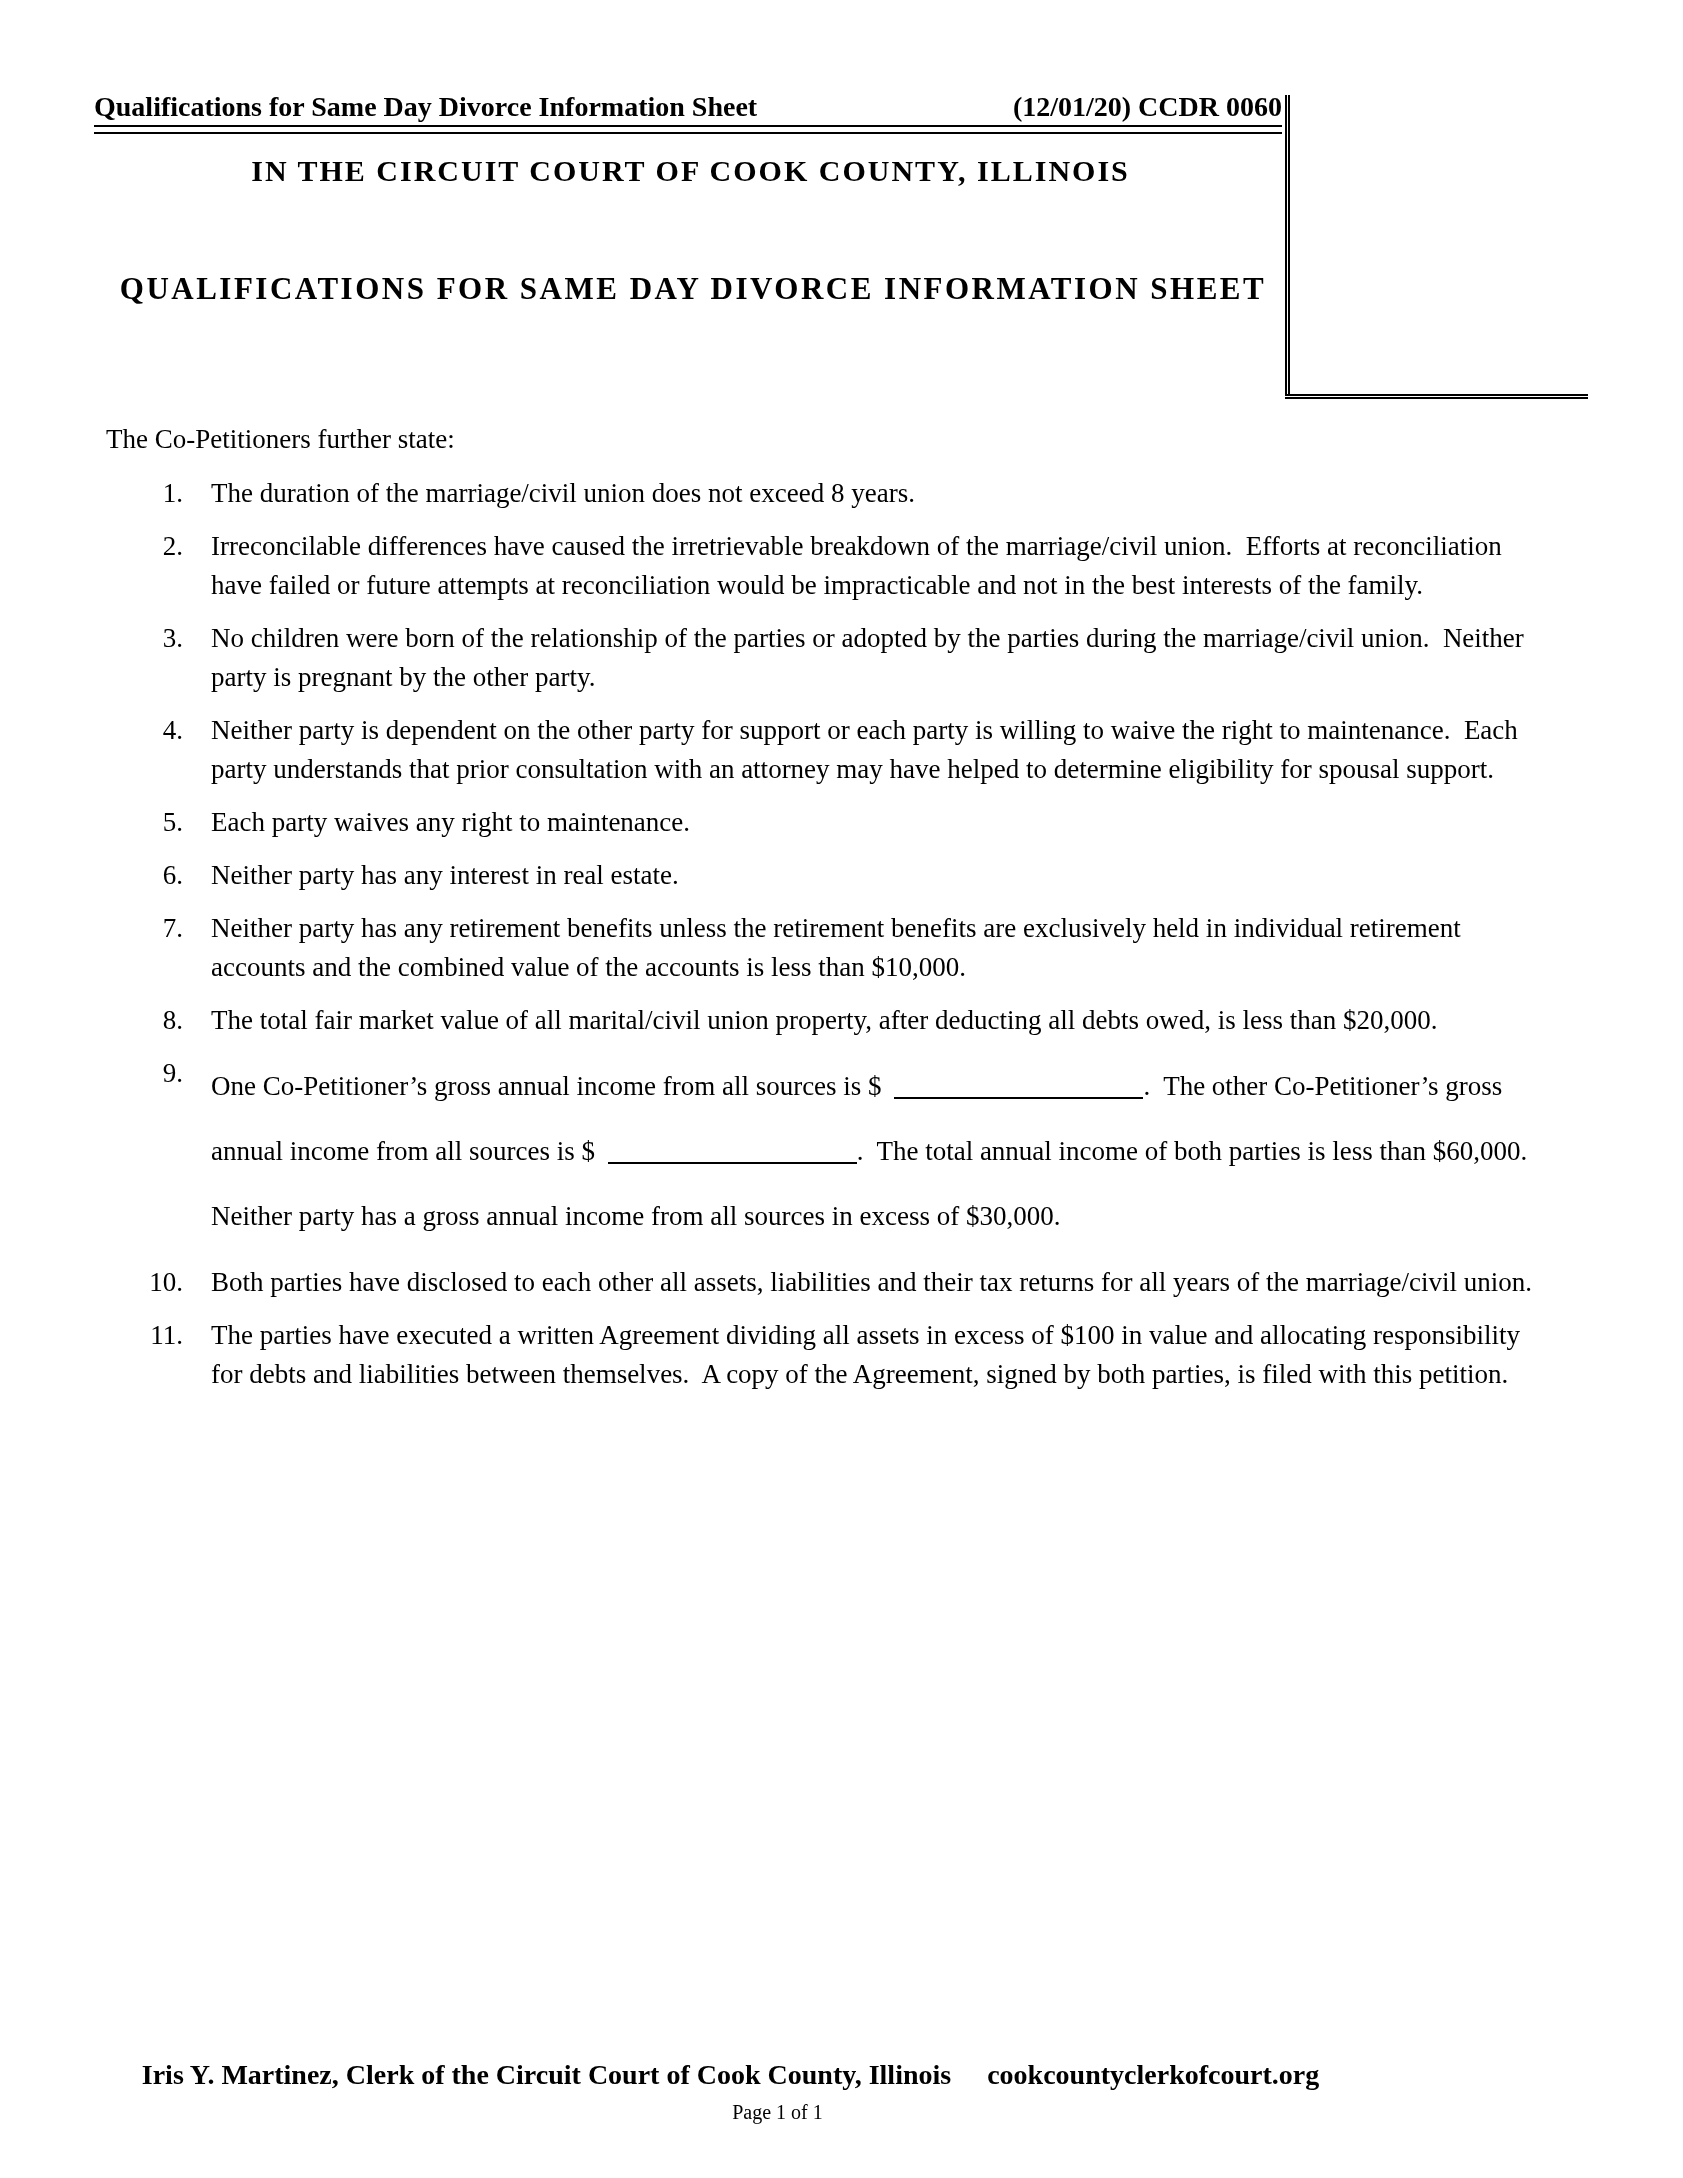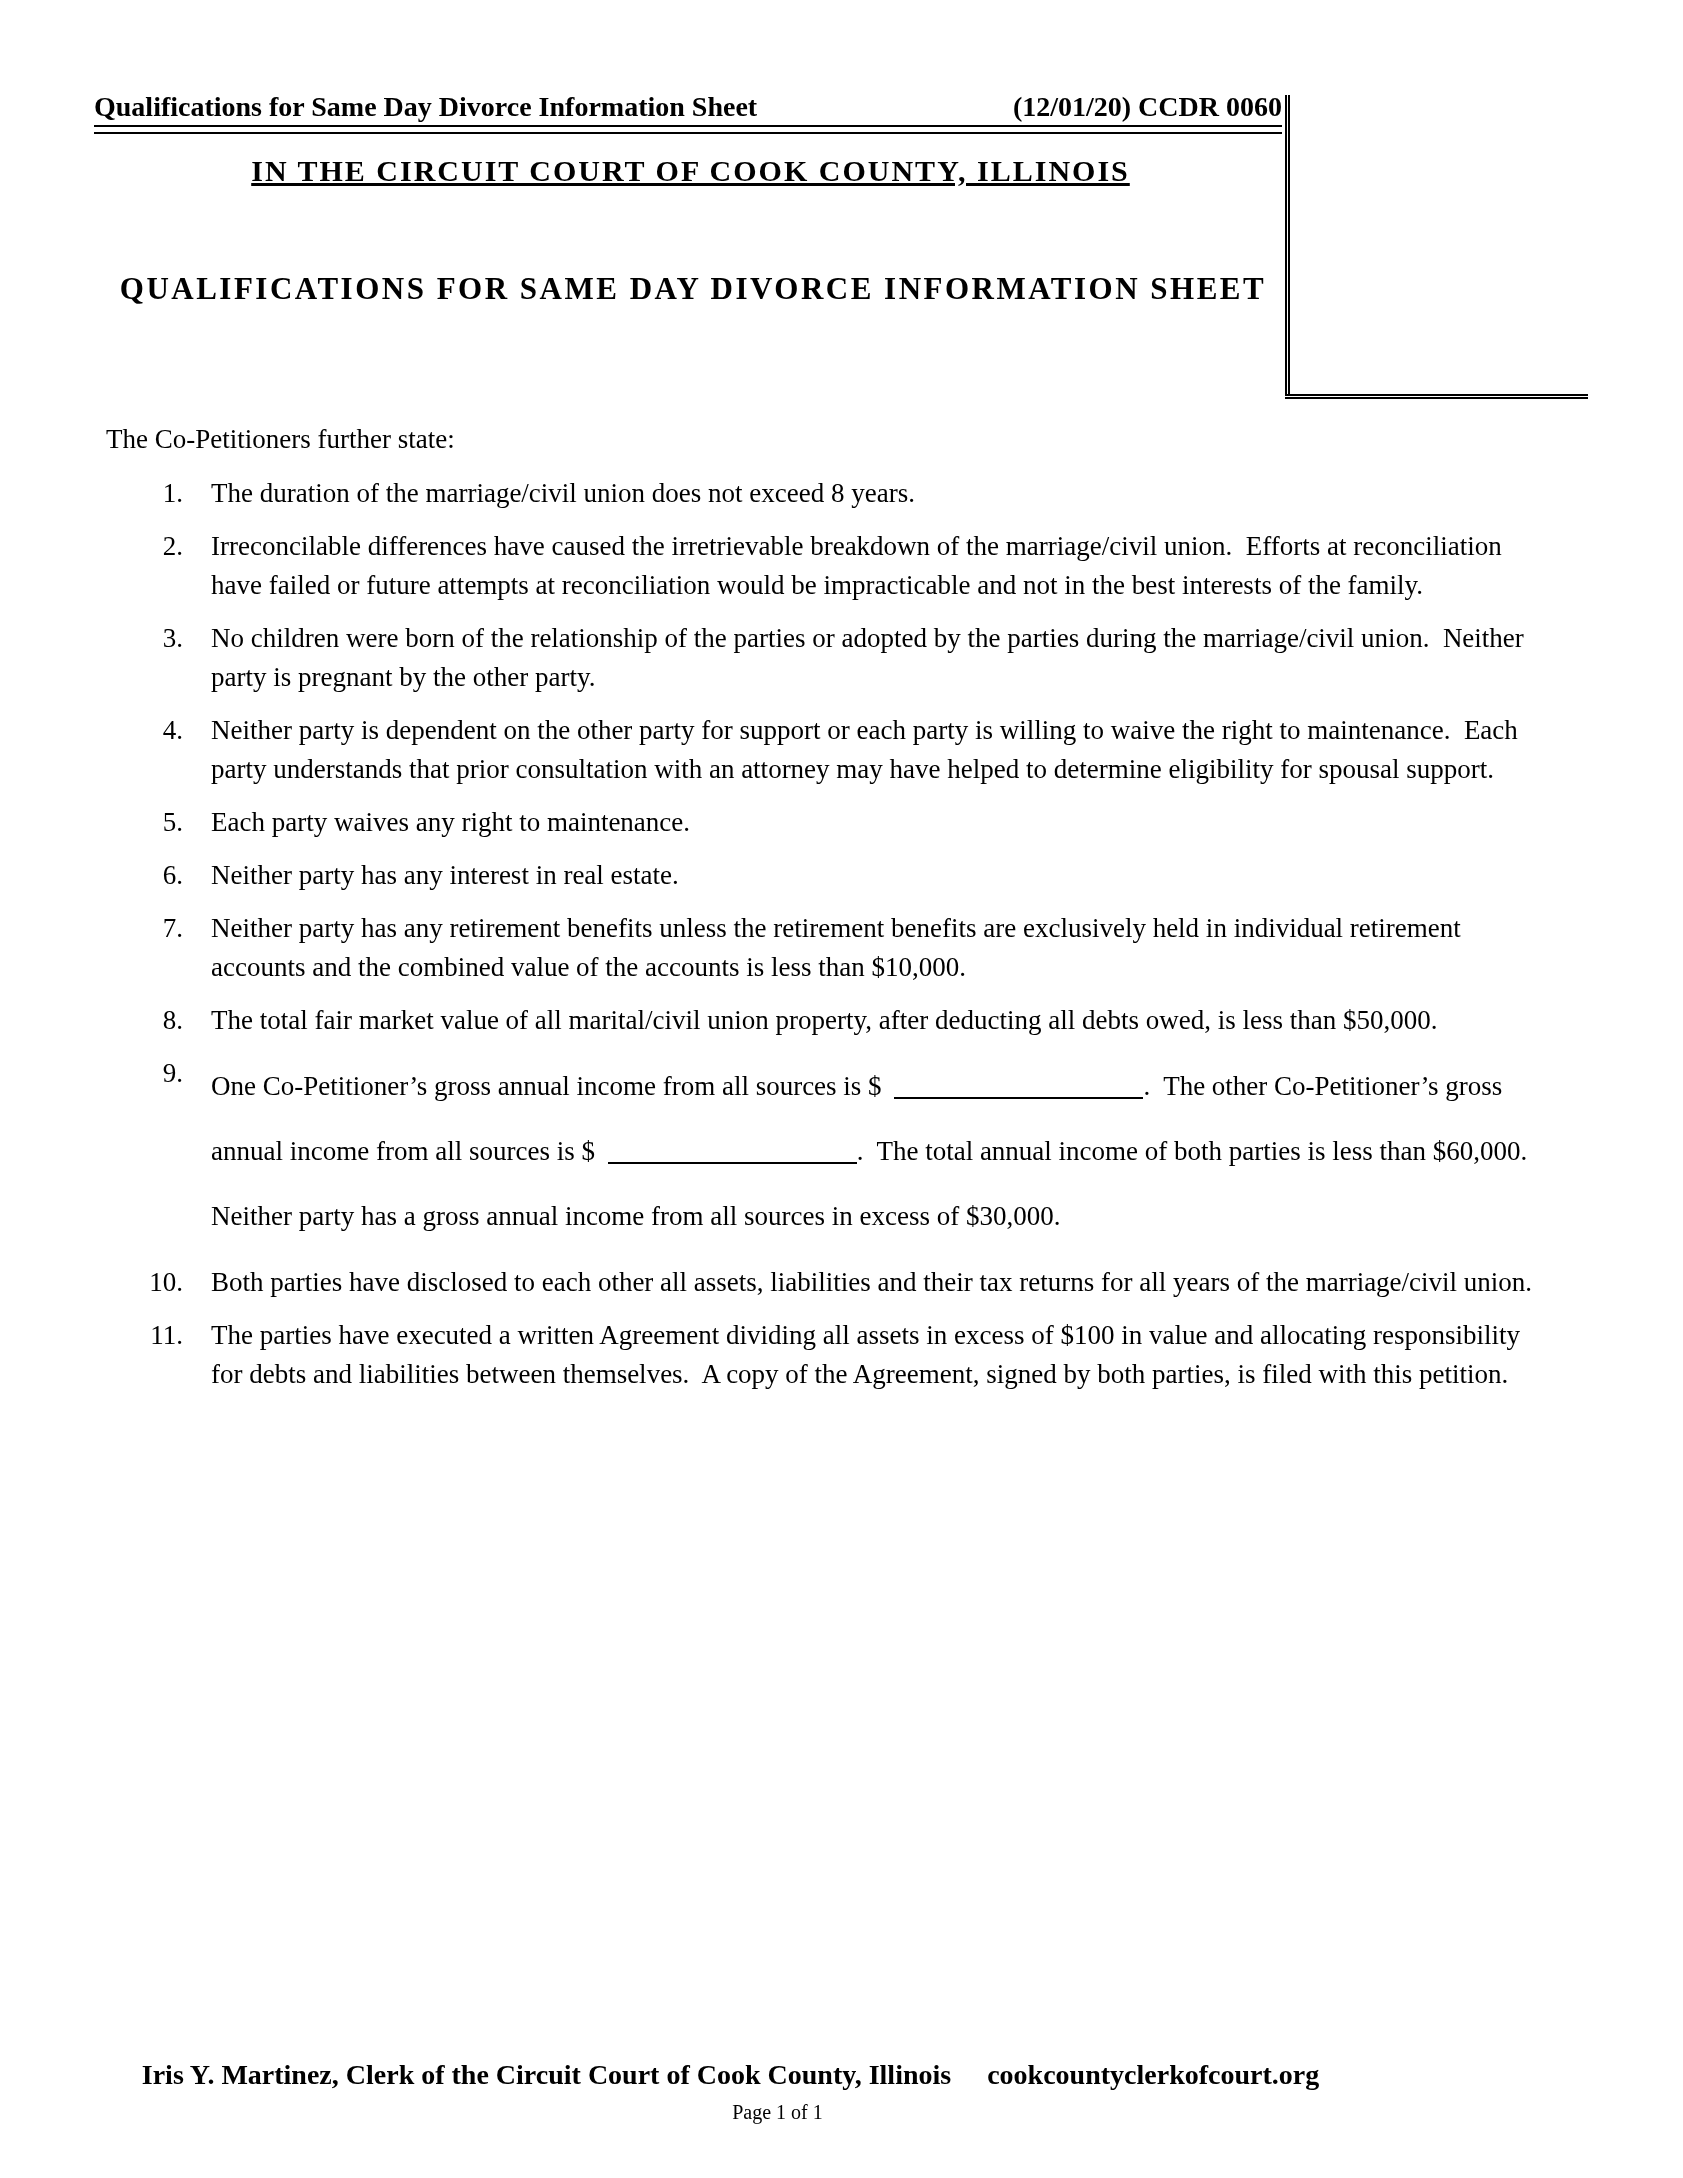--- a/index.html
+++ b/index.html
@@ -52,21 +52,20 @@
 
   .court-title {
     position: absolute;
     left: 94px;
     top: 154px;
     width: 1193px;
     text-align: center;
     font-size: 30px;
     font-weight: bold;
     letter-spacing: 2px;
-    text-decoration: underline;
   }
   .doc-title {
     position: absolute;
     left: 94px;
     top: 271px;
     width: 1198px;
     text-align: center;
     font-size: 31px;
     font-weight: bold;
     letter-spacing: 2.5px;
@@ -182,21 +181,21 @@
       <span class="item-text">Neither party has any interest in real estate.</span>
     </div>
 
     <div class="item">
       <span class="item-num">7.</span>
       <span class="item-text">Neither party has any retirement benefits unless the retirement benefits are exclusively held in individual retirement accounts and the combined value of the accounts is less than $10,000.</span>
     </div>
 
     <div class="item">
       <span class="item-num">8.</span>
-      <span class="item-text">The total fair market value of all marital/civil union property, after deducting all debts owed, is less than $50,000.</span>
+      <span class="item-text">The total fair market value of all marital/civil union property, after deducting all debts owed, is less than $20,000.</span>
     </div>
 
     <div class="item spaced">
       <span class="item-num">9.</span>
       <span class="item-text"><span>One Co-Petitioner’s gross annual income from all sources is $ </span><span class="blank-line"></span><span>.  The other Co-Petitioner’s gross annual income from all sources is $ </span><span class="blank-line"></span><span>.  The total annual income of both parties is less than $60,000.  Neither party has a gross annual income from all sources in excess of $30,000.</span></span>
     </div>
 
     <div class="item">
       <span class="item-num">10.</span>
       <span class="item-text">Both parties have disclosed to each other all assets, liabilities and their tax returns for all years of the marriage/civil union.</span>

